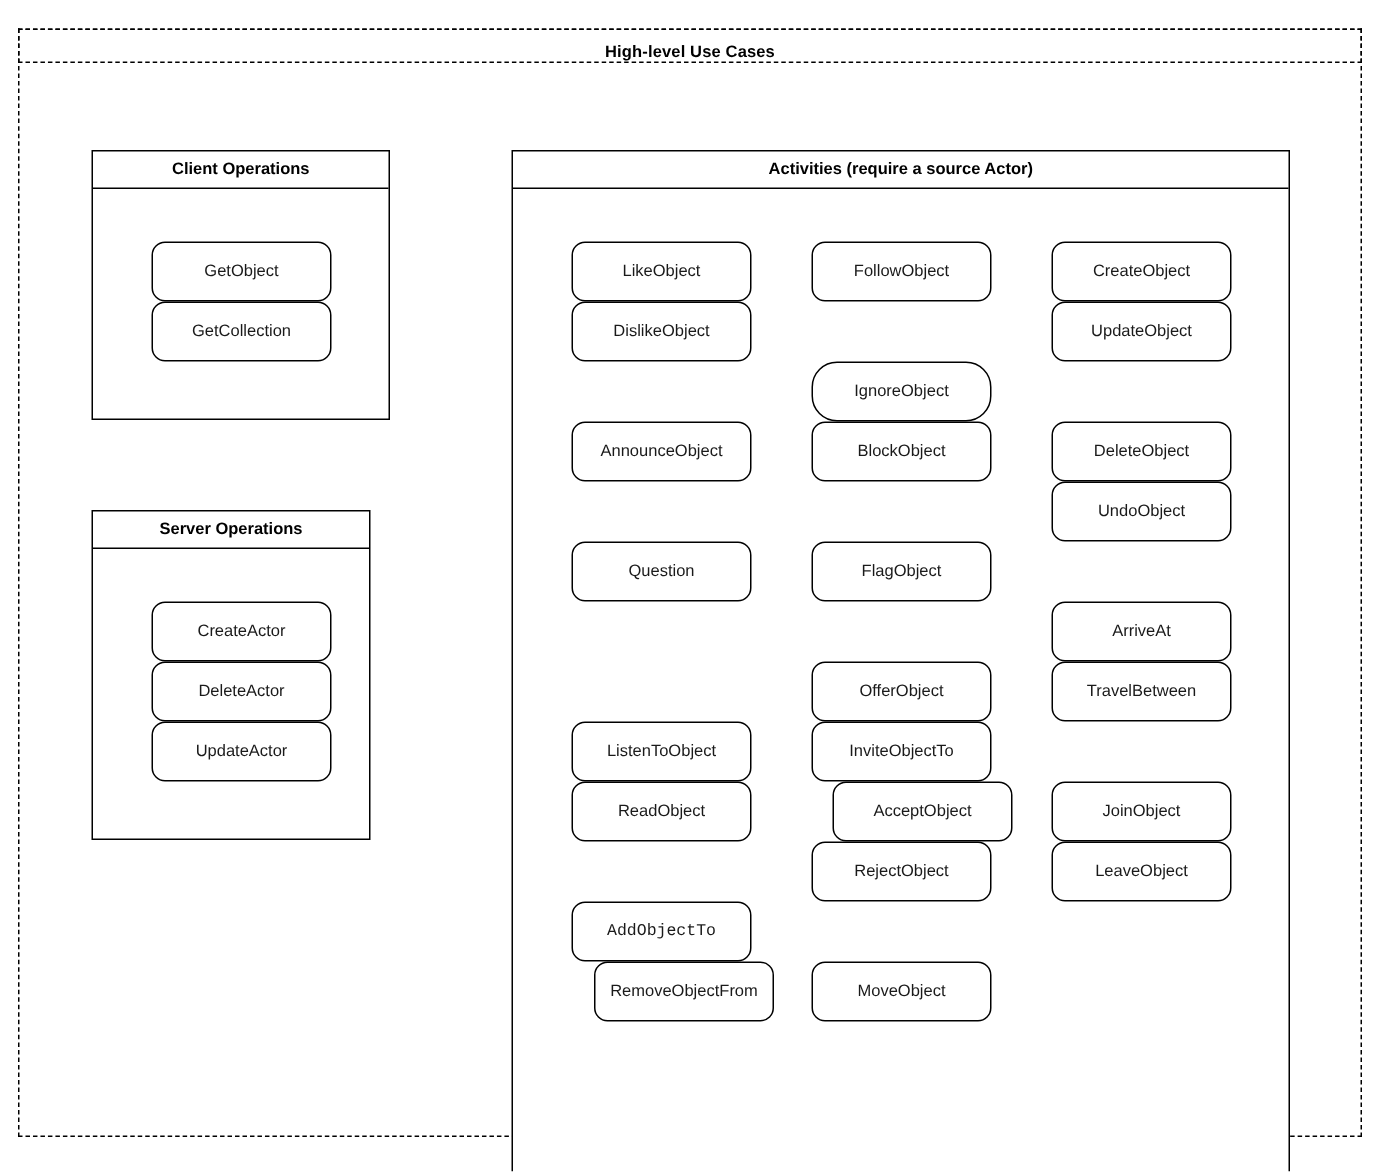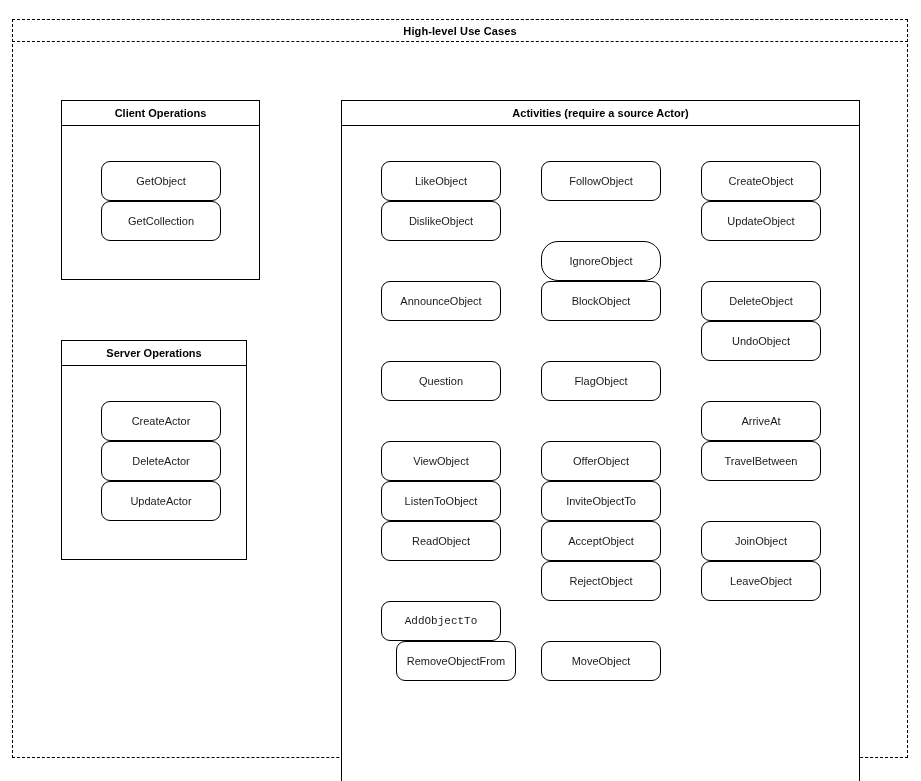--- a/index.html
+++ b/index.html
@@ -33,21 +33,21 @@
   .outer-title-band {
     position: absolute;
     left: 12px;
     top: 19px;
     width: 896px;
     height: 23px;
     border: 1px dashed #000000;
     border-bottom: 1px dashed #000000;
     box-sizing: border-box;
     display: flex;
-    align-items: center;
+    align-items: flex-end;
     justify-content: center;
   }
   .outer-title-band span {
     font-size: 11px;
     font-weight: bold;
     letter-spacing: 0.1px;
   }
 
   
   .panel {
@@ -137,23 +137,20 @@
     </div>
     <div class="ucase" style="left:39px; top:100px;">
       <span>DislikeObject</span>
     </div>
     <div class="ucase" style="left:39px; top:180px;">
       <span>AnnounceObject</span>
     </div>
     <div class="ucase" style="left:39px; top:260px;">
       <span>Question</span>
     </div>
-    <div class="ucase" style="left:39px; top:340px;">
-      <span>ViewObject</span>
-    </div>
     <div class="ucase" style="left:39px; top:380px;">
       <span>ListenToObject</span>
     </div>
     <div class="ucase" style="left:39px; top:420px;">
       <span>ReadObject</span>
     </div>
     <div class="ucase" style="left:39px; top:500px;font-family:Liberation Mono, monospace;">
       <span>AddObjectTo</span>
     </div>
     <div class="ucase" style="left:39px; top:540px;margin-left:15px;">
@@ -171,21 +168,21 @@
     </div>
     <div class="ucase" style="left:199px; top:260px;">
       <span>FlagObject</span>
     </div>
     <div class="ucase" style="left:199px; top:340px;">
       <span>OfferObject</span>
     </div>
     <div class="ucase" style="left:199px; top:380px;">
       <span>InviteObjectTo</span>
     </div>
-    <div class="ucase" style="left:199px; top:420px;">
+    <div class="ucase" style="left:213px; top:420px;">
       <span>AcceptObject</span>
     </div>
     <div class="ucase" style="left:199px; top:460px;">
       <span>RejectObject</span>
     </div>
     <div class="ucase" style="left:199px; top:540px;">
       <span>MoveObject</span>
     </div>
 
     <div class="ucase" style="left:359px; top:60px;">

